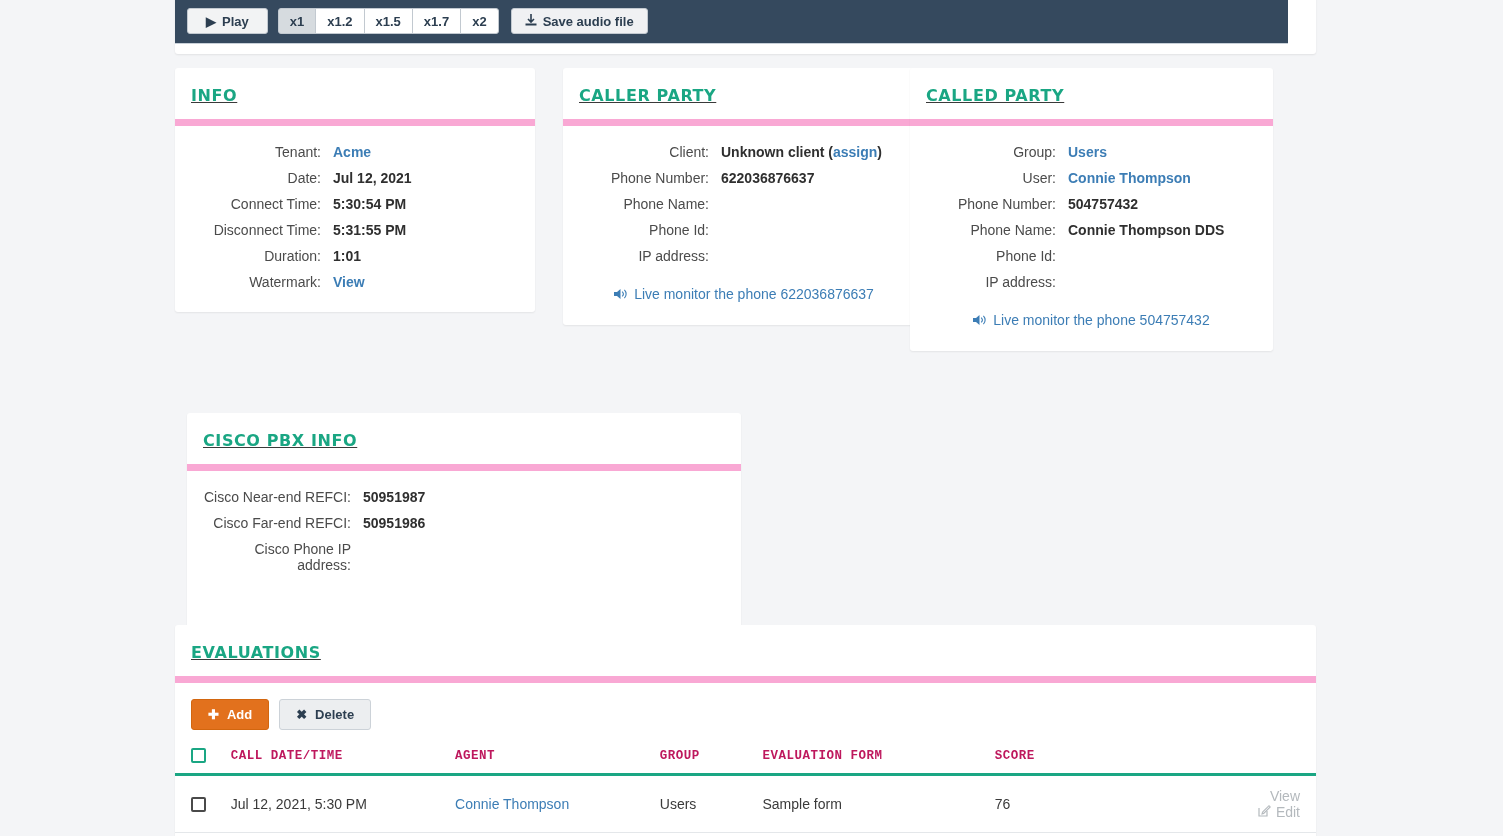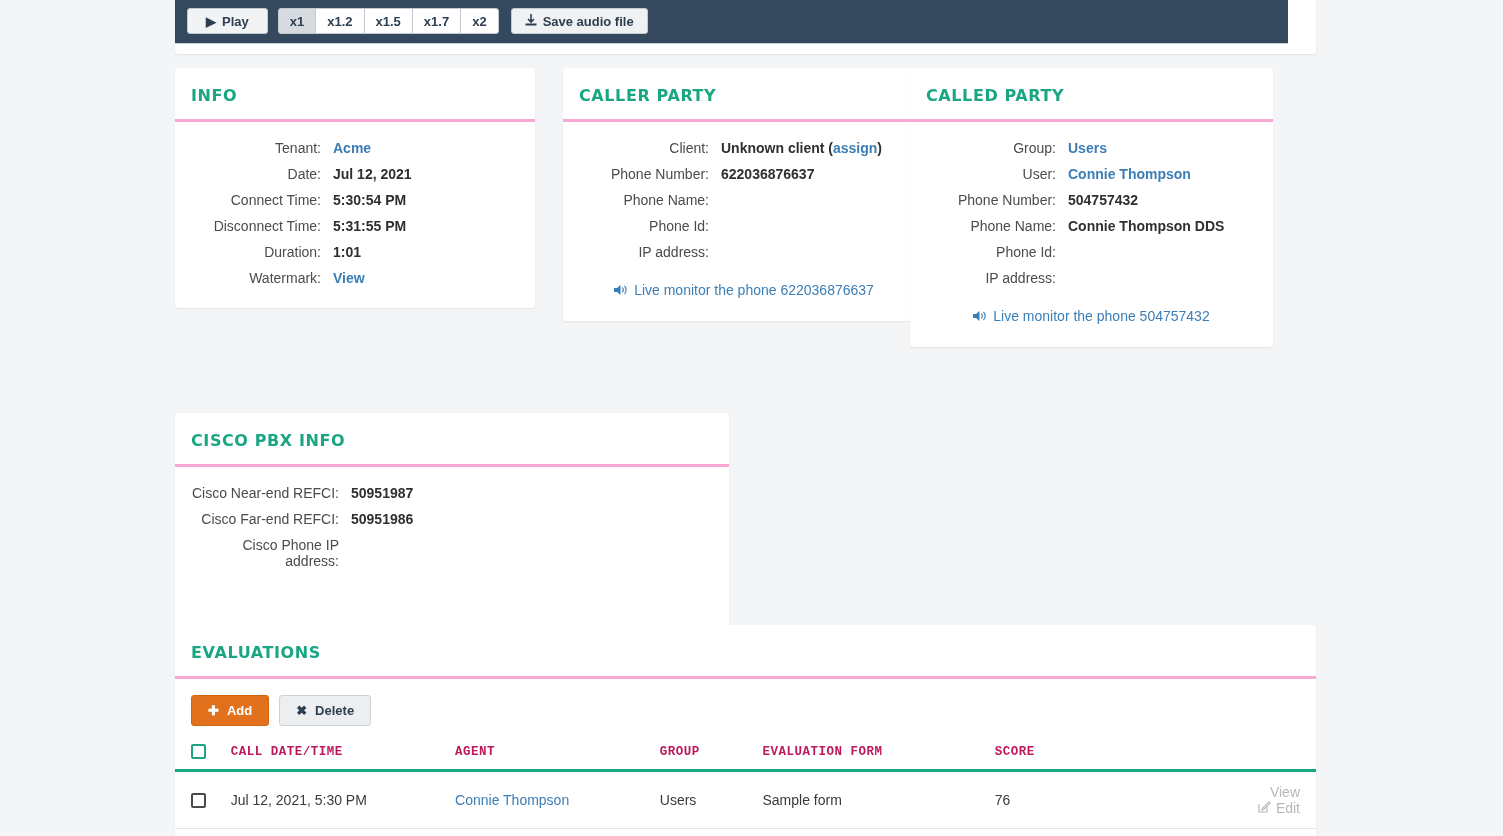--- a/index.html
+++ b/index.html
@@ -61,21 +61,22 @@
 
   
   .panel {
     background: #fff;
     border-radius: 3px;
     box-shadow: 0 1px 2px rgba(0,0,0,0.07);
     position: absolute;
   }
   .panel-head {
     padding: 18px 16px 14px 16px;
-    border-bottom: 3px solid #f9a8d4;
+    border-bottom: 7px solid #f9a8d4;
+    text-decoration: underline;
   }
   .panel-title {
     color: #1aa683;
     font-size: 16px;
     font-weight: bold;
     letter-spacing: 0.6px;
     text-transform: uppercase;
     font-family: "DejaVu Sans", sans-serif;
   }
   .panel-body { padding: 18px 16px 22px 16px; }
@@ -315,21 +316,21 @@
                 <path d="M8.2 3.6a3.4 3.4 0 010 4.8" stroke="#3c7db5" stroke-width="1.1" fill="none"></path>
                 <path d="M10.4 1.8a6 6 0 010 8.4" stroke="#3c7db5" stroke-width="1.1" fill="none"></path>
               </svg>
           </span>
           <span>Live monitor the phone 504757432</span>
         </a>
       </div>
     </div>
   </div>
 
-  <div class="panel" id="cisco-panel" style="left:175px; top:413px; width:554px;">
+  <div class="panel" id="cisco-panel" style="left:187px; top:413px; width:554px;">
     <div class="panel-head">
       <span class="panel-title">Cisco PBX Info</span>
     </div>
     <div class="panel-body" style="padding-bottom:58px;">
       <div class="kv">
         <div class="k">Cisco Near-end REFCI:</div>
         <div class="v">50951987</div>
       </div>
       <div class="kv">
         <div class="k">Cisco Far-end REFCI:</div>

